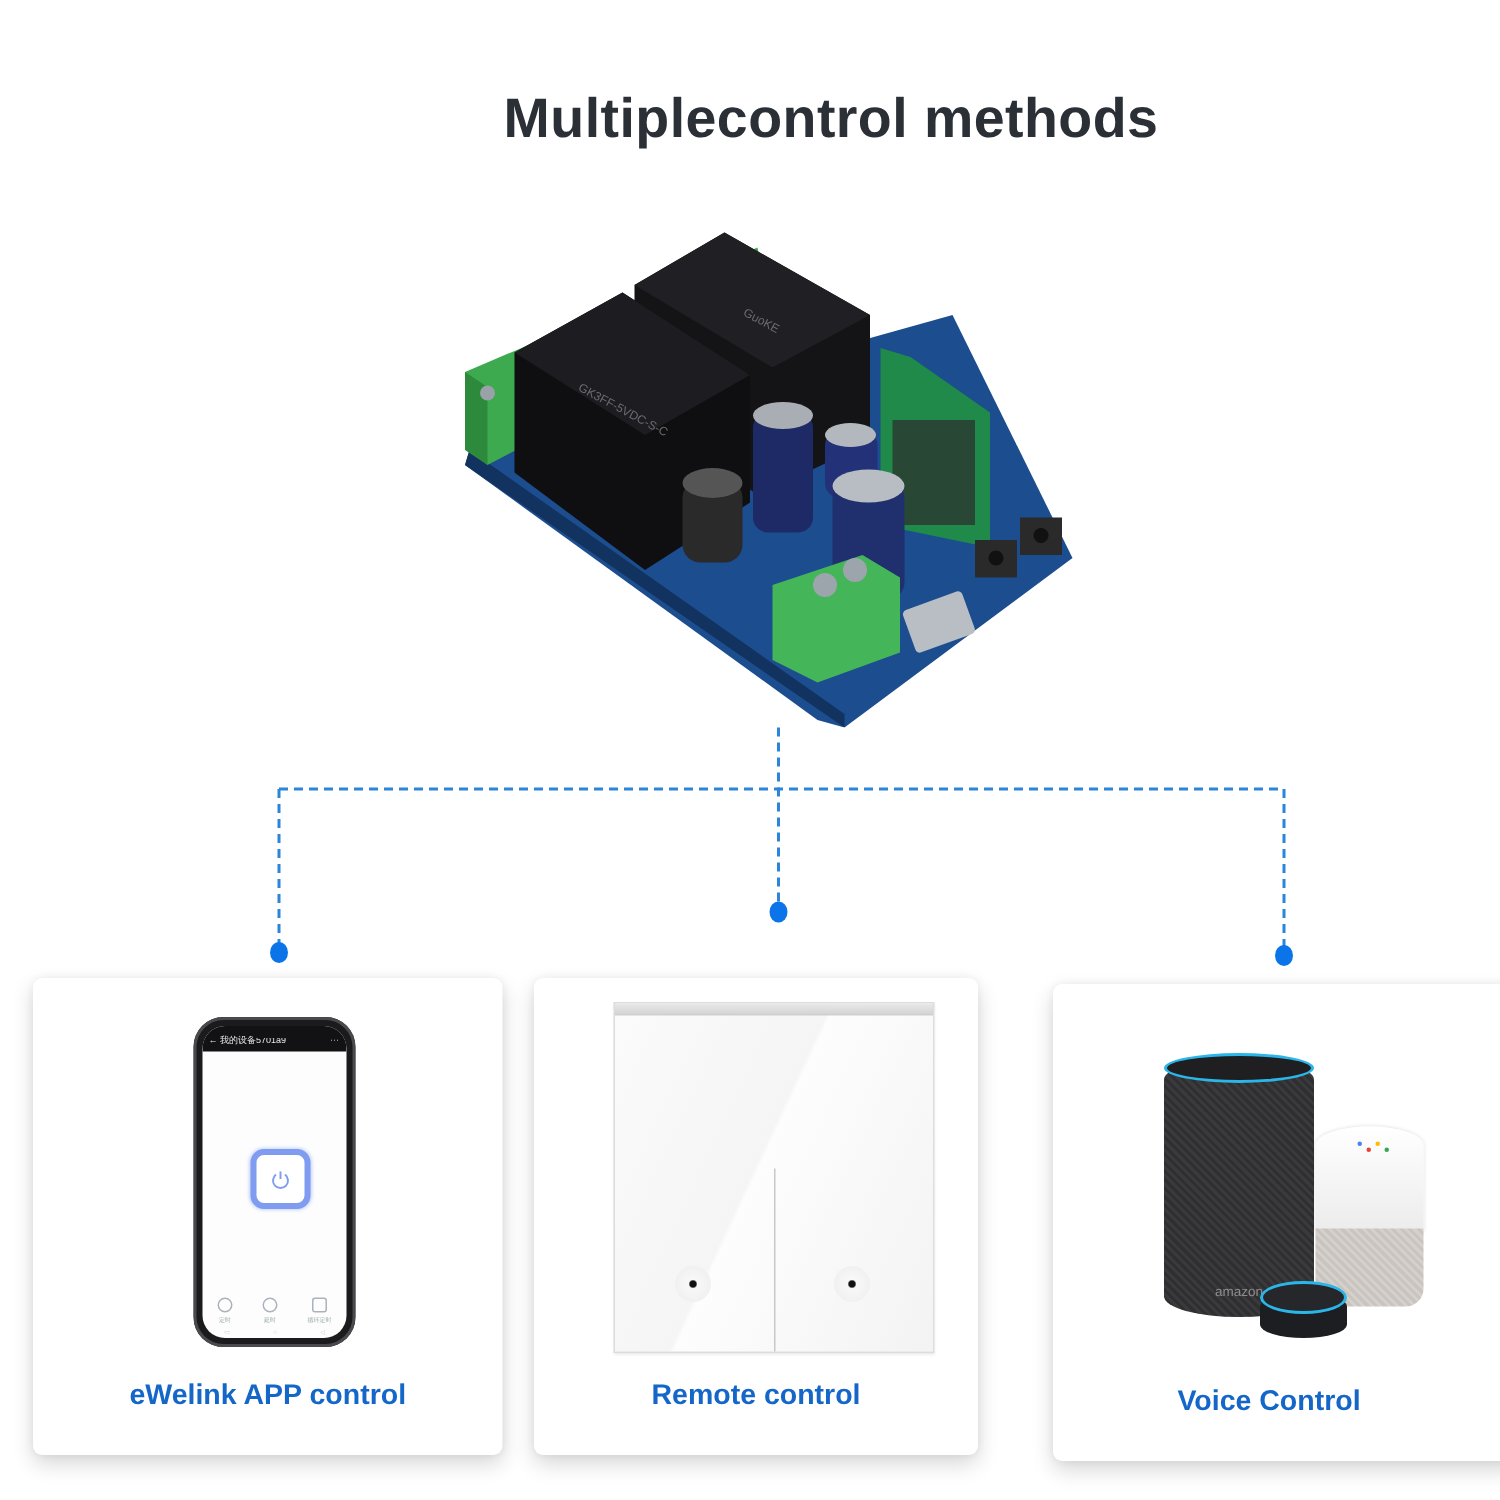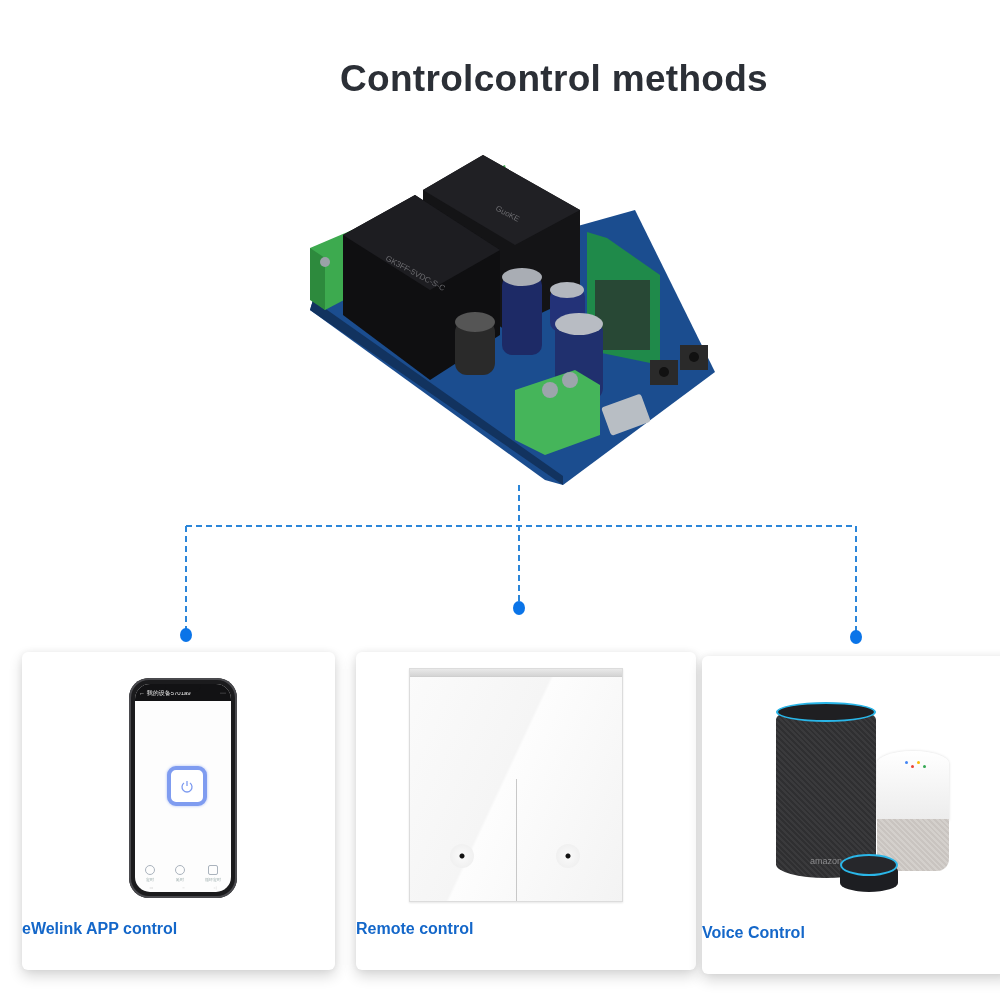--- a/index.html
+++ b/index.html
@@ -11,24 +11,24 @@
 
   
   .board { position:absolute; left:305px; top:150px; width:415px; height:335px; }
 
   
   .conn { position:absolute; left:0; top:0; width:1000px; height:700px; pointer-events:none; }
 
   .card { position:absolute; background:#ffffff; border-radius:6px;
           box-shadow: 0 6px 14px rgba(0,0,0,0.16), 0 0 6px rgba(0,0,0,0.06); }
   .card.c1 { left:22px; top:652px; width:313px; height:318px; }
-  .card.c2 { left:356px; top:652px; width:340px; height:318px; }
+  .card.c2 { left:356px; top:652px; width:296px; height:318px; }
   .card.c3 { left:702px; top:656px; width:310px; height:318px; }
-  .card-label { position:absolute; left:0; right:0; top:268px; text-align:left;
-                font-size:16px; font-weight:bold; color:#1467c9; }
+  .card-label { position:absolute; left:0; right:0; top:268px; text-align:center;
+                font-size:19px; font-weight:bold; color:#1467c9; }
   .c3 .card-label { padding-right:22px; }
 
   
   .phone { position:absolute; left:107px; top:26px; width:108px; height:220px; background:#1b1b1d; border-radius:20px;
            box-shadow: inset 0 0 0 2px #4a4a4e; }
   .phone .screen { position:absolute; left:6px; top:6px; right:6px; bottom:6px; background:#fdfdfd; border-radius:15px; overflow:hidden; }
   .phone .topbar { position:absolute; left:0; right:0; top:0; height:17px; background:#121214; }
   .phone .notch { position:absolute; left:30px; width:36px; top:0; height:8px; background:#121214; border-radius:0 0 7px 7px; }
   .phone .app-title { position:absolute; left:4px; top:5px; font-size:6px; color:#e8e8e8; white-space:nowrap; }
   .phone .more { position:absolute; right:5px; top:5px; font-size:6px; color:#bbb; }
@@ -58,21 +58,21 @@
   .ghome .fabric { position:absolute; left:0; right:0; top:68px; height:52px; background:repeating-linear-gradient(45deg,#c9c4c0 0 2px,#d4d0cc 2px 4px); border-radius:0 0 12px 12px; }
   .ghome .led { position:absolute; width:3px; height:3px; border-radius:50%; }
   .dot-spk { position:absolute; left:138px; top:198px; width:58px; height:38px; }
   .dot-spk .body { position:absolute; left:0; right:0; top:8px; bottom:0; background:#1d1e22; border-radius:50% / 30%; }
   .dot-spk .top { position:absolute; left:0; right:0; top:0; height:22px; background:#26272b; border-radius:50%; border:2px solid #2ab6e8; box-sizing:border-box; }
 </style>
 </head>
 <body>
 
 <div class="title">
-  <span>Control</span><span>control methods</span>
+  <span>Multiple</span><span>control methods</span>
 </div>
 
 <svg class="board" viewBox="0 0 415 335">
 
   <polygon points="8,150 330,60 410,222 258,335 240,330 5,160" fill="#1b4d8f"></polygon>
   <polygon points="8,150 258,326 258,335 5,160" fill="#12335f"></polygon>
 
   <polygon points="5,98 200,15 210,60 20,160 8,150" fill="#3daa4f"></polygon>
   <polygon points="5,98 20,108 20,160 5,150" fill="#2d8a3d"></polygon>
   <circle cx="20" cy="112" r="5" fill="#9aa2a8"></circle>

